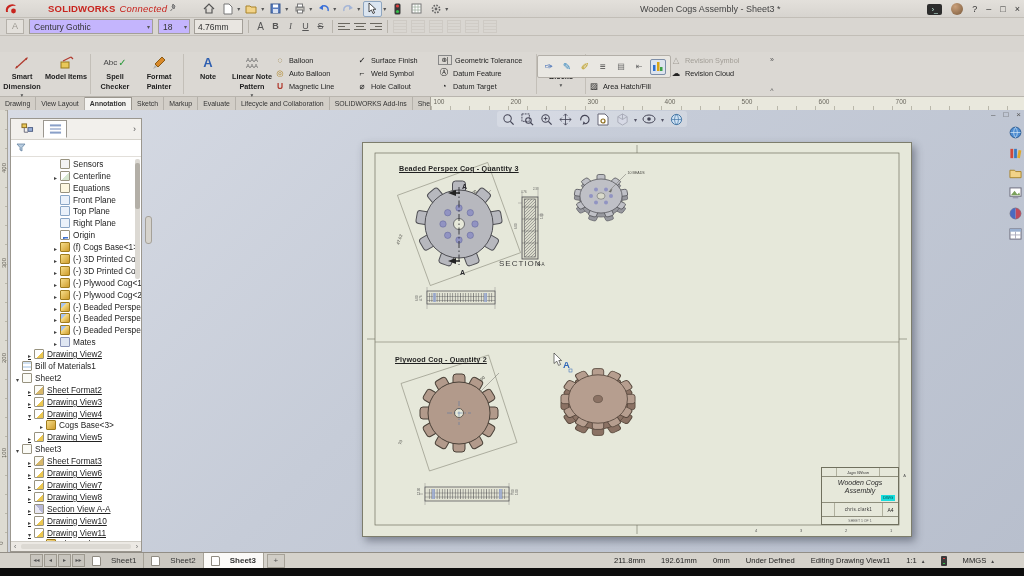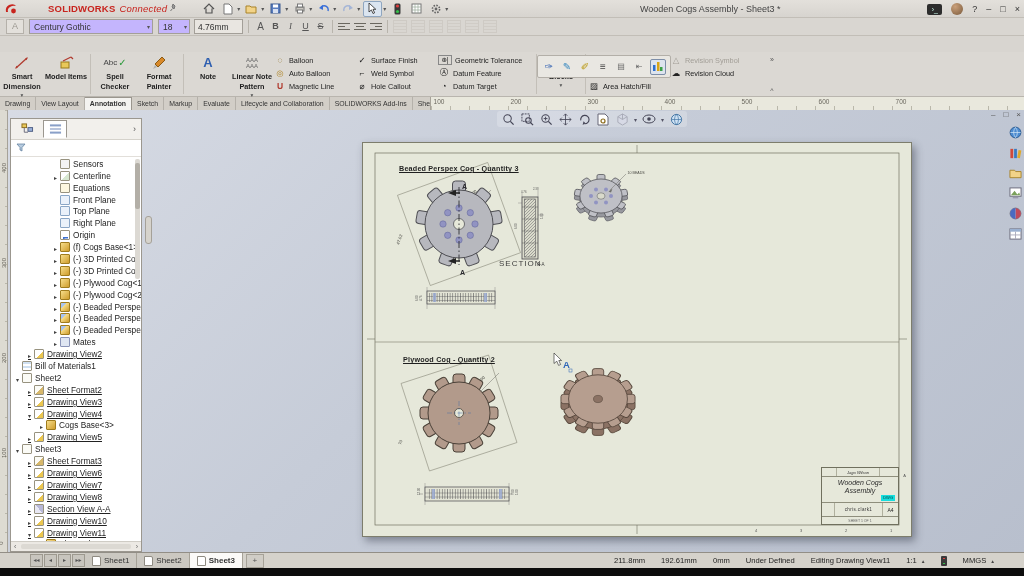--- a/index.html
+++ b/index.html
@@ -144,40 +144,40 @@
   .splitter{position:absolute;left:137px;top:106px;width:5px;height:26px;background:#d6d3cc;border:1px solid #a5a199;border-radius:3px;z-index:5;}
 
   
   .taskpane{position:absolute;right:0;top:12px;width:17px;height:160px;display:flex;flex-direction:column;align-items:center;gap:6px;padding-top:4px;z-index:5;}
 
   
   .sheet{position:absolute;left:354px;top:32px;width:548px;height:393px;background:#e6e8da;border:1px solid #7d7d6c;
          box-shadow:3px 4px 8px rgba(40,45,60,.45);box-sizing:content-box;}
   .sheet svg{position:absolute;left:0;top:0;}
   .vtitle{position:absolute;font-size:7.2px;font-weight:bold;text-decoration:underline;color:#1f1f1f;letter-spacing:.2px;white-space:nowrap;}
-  #vt1{left:36px;top:21px;} #vt2{left:40px;top:212px;}
+  #vt1{left:36px;top:21px;} #vt2{left:32px;top:212px;}
   .titleblock{position:absolute;left:458px;top:324px;width:78px;height:58px;border:1px solid #70705e;box-sizing:border-box;font-family:"Liberation Sans",sans-serif;}
   .tbr1{height:8px;border-bottom:1px solid #8e8e7c;display:flex;align-items:center;}
   .tbr1 .c1{width:14px;height:100%;border-right:1px solid #b0b09e;}
   .tbr1 .c2{flex:1;text-align:center;font-size:4px;font-style:italic;color:#333;}
   .tbr1 .c3{width:18px;height:100%;border-left:1px solid #b0b09e;}
   .tbr2{height:25px;border-bottom:1px solid #8e8e7c;position:relative;text-align:center;}
   .tbtitle{font-size:7px;color:#2a2a2a;line-height:1.15;padding-top:2px;font-style:italic;}
   .tbchip{position:absolute;right:3px;bottom:1px;background:#16dede;color:#043c3c;font-size:4px;padding:0 2px;line-height:6px;}
   .tbr3{height:13px;border-bottom:1px solid #8e8e7c;display:flex;align-items:stretch;}
   .tbr3 .c1{width:12px;border-right:1px solid #b0b09e;}
   .tbr3 .c2{flex:1;display:flex;align-items:center;justify-content:center;font-size:4.5px;letter-spacing:.4px;color:#333;}
   .tbr3 .c3{width:15px;border-left:1px solid #b0b09e;display:flex;align-items:center;justify-content:center;font-size:5px;color:#222;}
   .tbr4{height:8px;display:flex;align-items:center;justify-content:center;font-size:3.5px;color:#666;}
 
   
   .bottombar{position:absolute;left:0;top:552px;width:1024px;height:16px;background:#d5d2cb;border-top:1px solid #928e86;box-sizing:border-box;display:flex;align-items:center;}
   .navbtns{display:flex;gap:1px;margin-left:30px;}
   .navbtns span{width:11px;height:11px;background:#c8c5be;border:1px solid #9d998f;font-size:6px;line-height:10px;text-align:center;color:#555;}
-  .stab{display:flex;align-items:center;height:15px;padding:0 7px;border-right:1px solid #a6a298;font-size:8px;color:#333;background:#cbc8c1;gap:3px;}
+  .stab{display:flex;align-items:center;height:15px;padding:0 7px;border-right:1px solid #a6a298;font-size:8px;color:#333;background:#cbc8c1;gap:10px;}
   .stab[data-active="1"]{background:#fbfaf8;font-weight:bold;}
   .pageglyph{width:7px;height:8px;background:#fff;border:1px solid #8f8b82;border-radius:0 2px 0 0;}
   .addsheet{width:16px;height:12px;margin-left:3px;background:#d0cdc6;border:1px solid #a6a298;font-size:8px;line-height:11px;text-align:center;color:#555;}
   .statusfields{margin-left:auto;display:flex;align-items:center;gap:16px;margin-right:30px;font-size:7.6px;color:#222;}
   .statusfields .caret{font-size:5.5px;color:#444;margin-left:-11px;}
   .stateicon{width:6px;height:10px;background:#3a3a3a;border-radius:1px;
      background-image:radial-gradient(circle 1.5px at 3px 2.5px,#e04040 60%,transparent 61%),radial-gradient(circle 1.5px at 3px 7.5px,#35c04a 60%,transparent 61%);}
   .blackstrip{position:absolute;left:0;top:568px;width:1024px;height:8px;background:#0c0c0c;}
 </style>
 </head>

